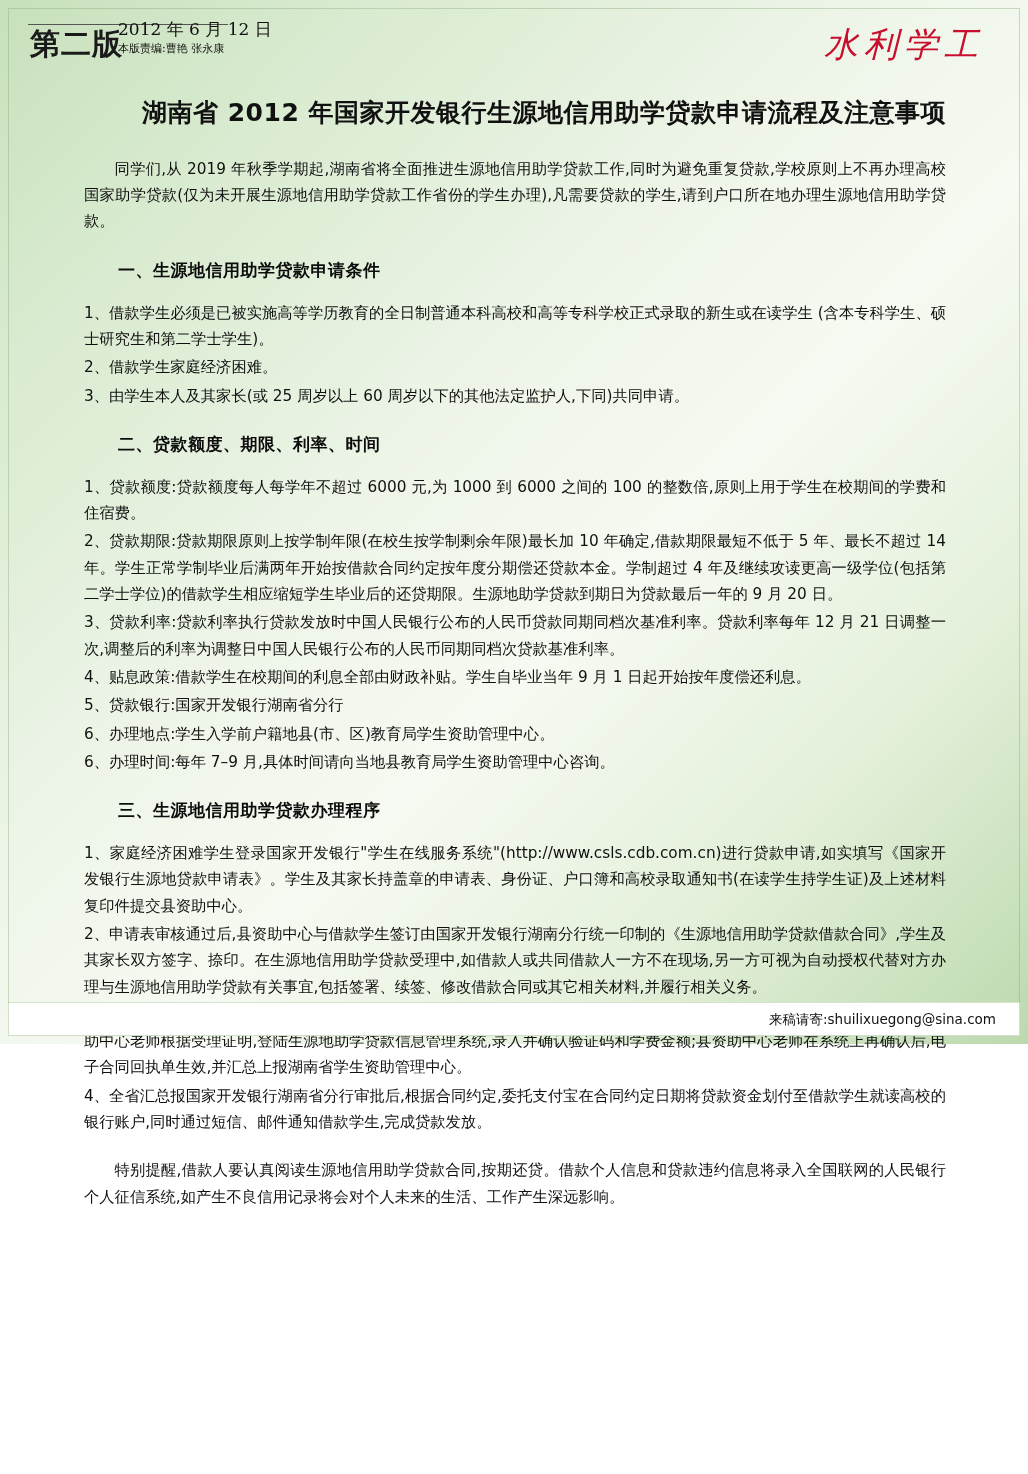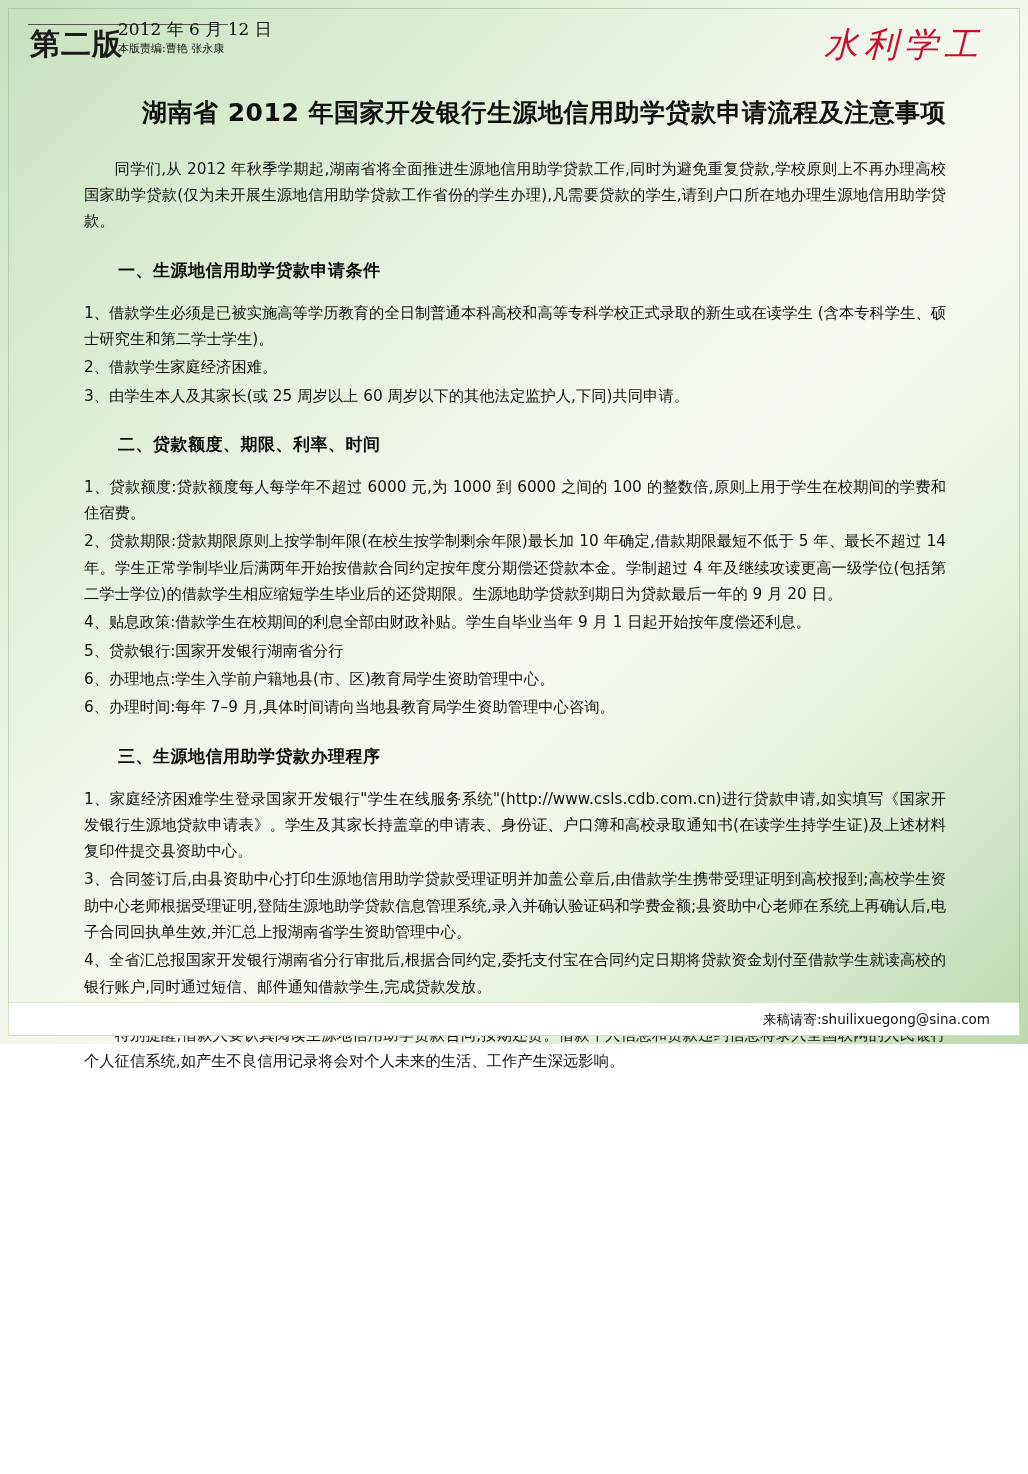--- a/index.html
+++ b/index.html
@@ -137,21 +137,21 @@
     position: absolute;
     left: 8px;
     right: 8px;
     bottom: 8px;
     height: 34px;
     background: #ffffff;
     border-top: 1px solid #d6e3cd;
     display: flex;
     align-items: center;
     justify-content: flex-end;
-    padding-right: 30px;
+    padding-right: 24px;
     box-sizing: border-box;
   }
   .footer-text {
     font-size: 13.5px;
     color: #111;
     font-family: "DejaVu Sans", "Liberation Sans", sans-serif;
   }
 </style>
 </head>
 <body>
@@ -162,37 +162,39 @@
     <div class="edition-rule"></div>
     <div class="edition">第二版</div>
     <div class="issue-date">2012 年 6 月 12 日</div>
     <div class="editor-line">本版责编:曹艳 张永康</div>
     <div class="brand">水利学工</div>
   </div>
 
   <div class="article">
     <h1 class="article-title">湖南省 2012 年国家开发银行生源地信用助学贷款申请流程及注意事项</h1>
 
-    <p class="indent lead">同学们,从 2012 年秋季学期起,湖南省将全面推进生源地信用助学贷款工作,同时为避免重复贷款,学校原则上不再办理高校国家助学贷款(仅为未开展生源地信用助学贷款工作省份的学生办理),凡需要贷款的学生,请到户口所在地办理生源地信用助学贷款。</p>
+    <p class="indent lead">同学们,从 2019 年秋季学期起,湖南省将全面推进生源地信用助学贷款工作,同时为避免重复贷款,学校原则上不再办理高校国家助学贷款(仅为未开展生源地信用助学贷款工作省份的学生办理),凡需要贷款的学生,请到户口所在地办理生源地信用助学贷款。</p>
 
     <h2 class="section-head">一、生源地信用助学贷款申请条件</h2>
     <p class="block">1、借款学生必须是已被实施高等学历教育的全日制普通本科高校和高等专科学校正式录取的新生或在读学生 (含本专科学生、硕士研究生和第二学士学生)。</p>
     <p class="block">2、借款学生家庭经济困难。</p>
     <p class="block">3、由学生本人及其家长(或 25 周岁以上 60 周岁以下的其他法定监护人,下同)共同申请。</p>
 
     <h2 class="section-head">二、贷款额度、期限、利率、时间</h2>
     <p class="block">1、贷款额度:贷款额度每人每学年不超过 6000 元,为 1000 到 6000 之间的 100 的整数倍,原则上用于学生在校期间的学费和住宿费。</p>
     <p class="block">2、贷款期限:贷款期限原则上按学制年限(在校生按学制剩余年限)最长加 10 年确定,借款期限最短不低于 5 年、最长不超过 14 年。学生正常学制毕业后满两年开始按借款合同约定按年度分期偿还贷款本金。学制超过 4 年及继续攻读更高一级学位(包括第二学士学位)的借款学生相应缩短学生毕业后的还贷期限。生源地助学贷款到期日为贷款最后一年的 9 月 20 日。</p>
+    <p class="block">3、贷款利率:贷款利率执行贷款发放时中国人民银行公布的人民币贷款同期同档次基准利率。贷款利率每年 12 月 21 日调整一次,调整后的利率为调整日中国人民银行公布的人民币同期同档次贷款基准利率。</p>
     <p class="block">4、贴息政策:借款学生在校期间的利息全部由财政补贴。学生自毕业当年 9 月 1 日起开始按年度偿还利息。</p>
     <p class="block">5、贷款银行:国家开发银行湖南省分行</p>
     <p class="block">6、办理地点:学生入学前户籍地县(市、区)教育局学生资助管理中心。</p>
     <p class="block">6、办理时间:每年 7–9 月,具体时间请向当地县教育局学生资助管理中心咨询。</p>
 
     <h2 class="section-head">三、生源地信用助学贷款办理程序</h2>
     <p class="block">1、家庭经济困难学生登录国家开发银行"学生在线服务系统"(http://www.csls.cdb.com.cn)进行贷款申请,如实填写《国家开发银行生源地贷款申请表》。学生及其家长持盖章的申请表、身份证、户口簿和高校录取通知书(在读学生持学生证)及上述材料复印件提交县资助中心。</p>
+    <p class="block">2、申请表审核通过后,县资助中心与借款学生签订由国家开发银行湖南分行统一印制的《生源地信用助学贷款借款合同》,学生及其家长双方签字、捺印。在生源地信用助学贷款受理中,如借款人或共同借款人一方不在现场,另一方可视为自动授权代替对方办理与生源地信用助学贷款有关事宜,包括签署、续签、修改借款合同或其它相关材料,并履行相关义务。</p>
     <p class="block">3、合同签订后,由县资助中心打印生源地信用助学贷款受理证明并加盖公章后,由借款学生携带受理证明到高校报到;高校学生资助中心老师根据受理证明,登陆生源地助学贷款信息管理系统,录入并确认验证码和学费金额;县资助中心老师在系统上再确认后,电子合同回执单生效,并汇总上报湖南省学生资助管理中心。</p>
     <p class="block">4、全省汇总报国家开发银行湖南省分行审批后,根据合同约定,委托支付宝在合同约定日期将贷款资金划付至借款学生就读高校的银行账户,同时通过短信、邮件通知借款学生,完成贷款发放。</p>
 
     <p class="indent note">特别提醒,借款人要认真阅读生源地信用助学贷款合同,按期还贷。借款个人信息和贷款违约信息将录入全国联网的人民银行个人征信系统,如产生不良信用记录将会对个人未来的生活、工作产生深远影响。</p>
   </div>
 
   <div class="footer">
     <span class="footer-text">来稿请寄:shuilixuegong@sina.com</span>
   </div>
 

